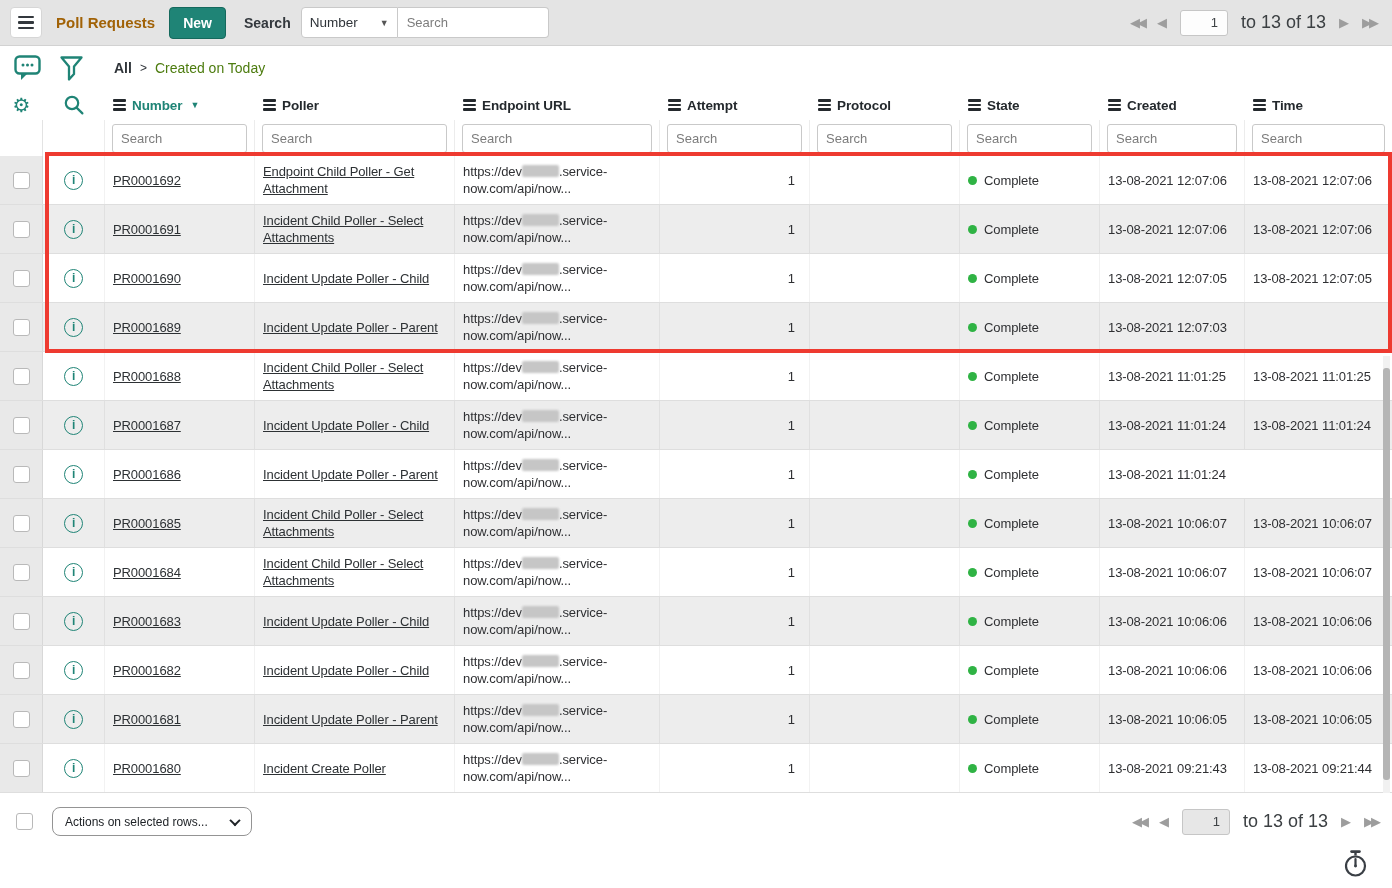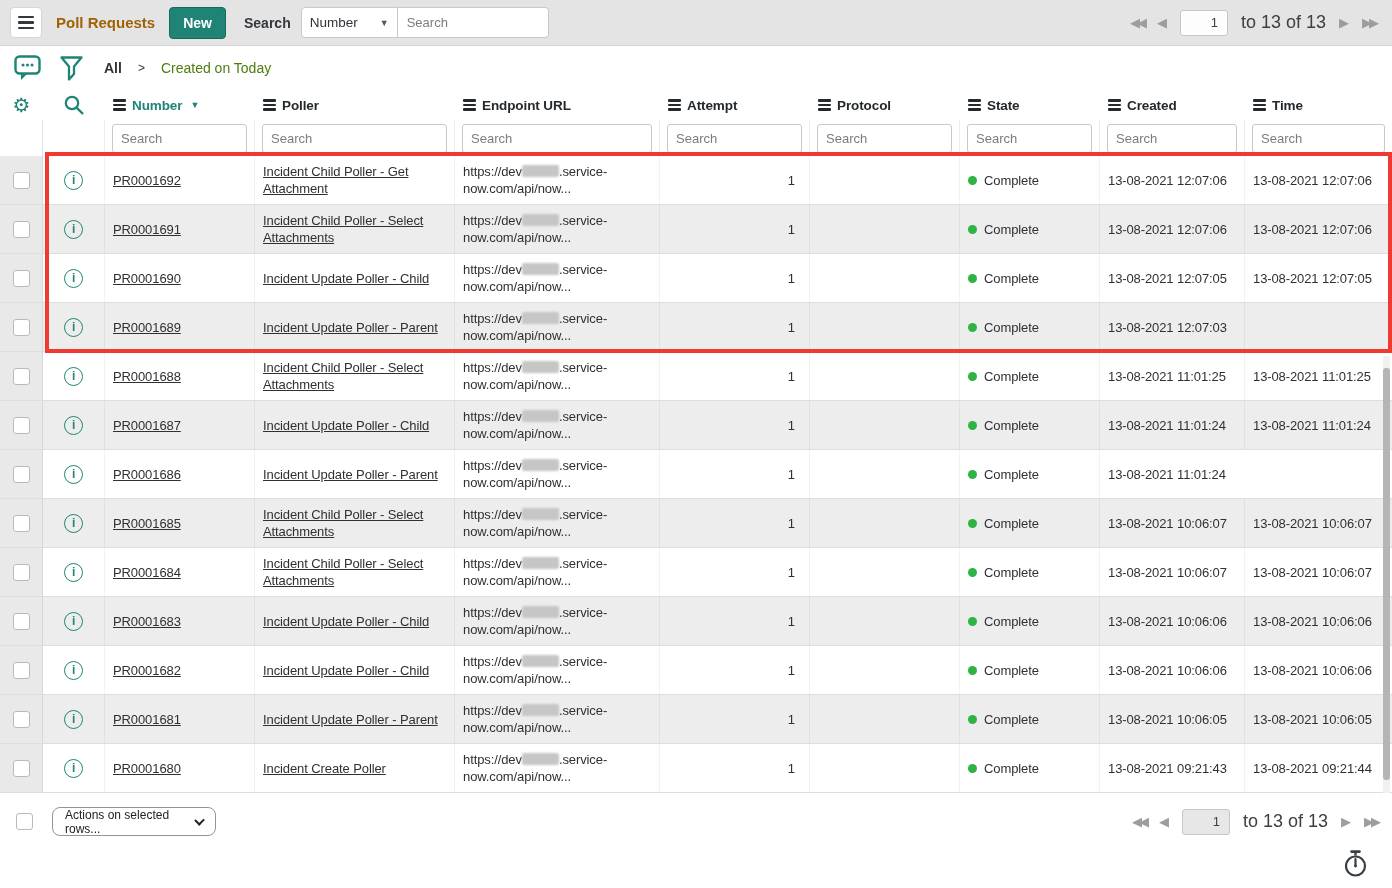--- a/index.html
+++ b/index.html
@@ -30,21 +30,21 @@
   .pg-arrow.dbl { letter-spacing:-3px; }
   .pg-input { width:48px; height:26px; border:1px solid #c6c6c6; border-radius:3px; background:#fdfdfd;
               text-align:right; padding-right:9px; font-size:13px; color:#3f4346; }
   .pg-input.gray { background:#e7e7e7; }
   .pg-range { font-size:18px; color:#3c4043; }
 
   
   .toolbar { height:44px; background:#fff; display:flex; align-items:center; padding-left:12px; }
   .tb-icon { width:30px; display:flex; justify-content:center; cursor:pointer; }
   .tb-icon + .tb-icon { margin-left:14px; }
-  .breadcrumb { margin-left:18px; font-size:14px; display:flex; align-items:center; gap:16px; }
+  .breadcrumb { margin-left:28px; font-size:14px; display:flex; align-items:center; gap:8px; }
   .bc-all { color:#2f3439; font-weight:600; cursor:pointer; }
   .bc-sep { color:#2f3439; font-size:12px; }
   .bc-filter { color:#4d7c0f; cursor:pointer; }
 
   
   .grid-row { display:grid; grid-template-columns:43px 62px 150px 200px 205px 150px 150px 140px 145px 147px; }
 
   .head-row { height:30px; background:#fff; align-items:center; }
   .hcell { display:flex; align-items:center; gap:6px; padding-left:8px; cursor:pointer; }
   .hcell .label { font-weight:700; font-size:13.5px; color:#24292d; letter-spacing:-0.1px; }
@@ -74,21 +74,21 @@
               font-size:12px; font-weight:600; cursor:pointer; background:transparent; }
   .url-text { line-height:17px; color:#2f3033; }
   .redacted { display:inline-block; width:37px; height:12px; background:#c6c6c6;
               border-radius:2px; filter:blur(1.3px); vertical-align:-1px; }
   .state-dot { width:9px; height:9px; border-radius:50%; background:#2fb344; margin-right:7px; flex:none; }
   .row-checkbox, .footer-checkbox { appearance:none; -webkit-appearance:none; width:17px; height:17px;
               border:1px solid #b9b9b9; border-radius:3px; background:#fff; cursor:pointer; }
 
   
   .footer { display:flex; align-items:center; margin-top:14px; padding:0 8px 0 16px; }
-  .actions-select { margin-left:19px; width:164px; height:29px; border:1px solid #949494; border-radius:8px;
+  .actions-select { margin-left:19px; width:200px; height:29px; border:1px solid #949494; border-radius:8px;
                     background:#fff; display:flex; align-items:center; justify-content:space-between;
                     padding:0 12px; font-size:12px; color:#202428; cursor:pointer; }
   .chevron { width:8px; height:8px; border-right:2.3px solid #202428; border-bottom:2.3px solid #202428;
              transform:rotate(45deg) translate(-1px,-1px); }
 
   
   .annotation-box { position:absolute; left:45px; top:152px; width:1347px; height:201px;
                     border:4px solid #ee3a30; pointer-events:none; z-index:6; }
   .scroll-track { position:absolute; right:2px; top:356px; width:7px; height:437px; background:#f1f1f1; z-index:4; }
   .scroll-thumb { position:absolute; top:12px; left:0; width:7px; height:412px; background:#b5b5b5; border-radius:3px; cursor:grab; }
@@ -258,21 +258,21 @@
       <div class="cell gutter">
         <input type="checkbox" class="row-checkbox" style="">
       </div>
       <div class="cell center">
         <span class="info-btn">i</span>
       </div>
       <div class="cell">
         <a class="row-link">PR0001692</a>
       </div>
       <div class="cell">
-        <a class="row-link">Incident Child Poller - Get Attachment</a>
+        <a class="row-link">Endpoint Child Poller - Get Attachment</a>
       </div>
       <div class="cell">
         <span class="url-text"><span>https://dev</span><span class="redacted"></span><span>.service-</span><br><span>now.com/api/now...</span></span>
       </div>
       <div class="cell num-right">
         <span>1</span>
       </div>
       <div class="cell">
         <span></span>
       </div>

